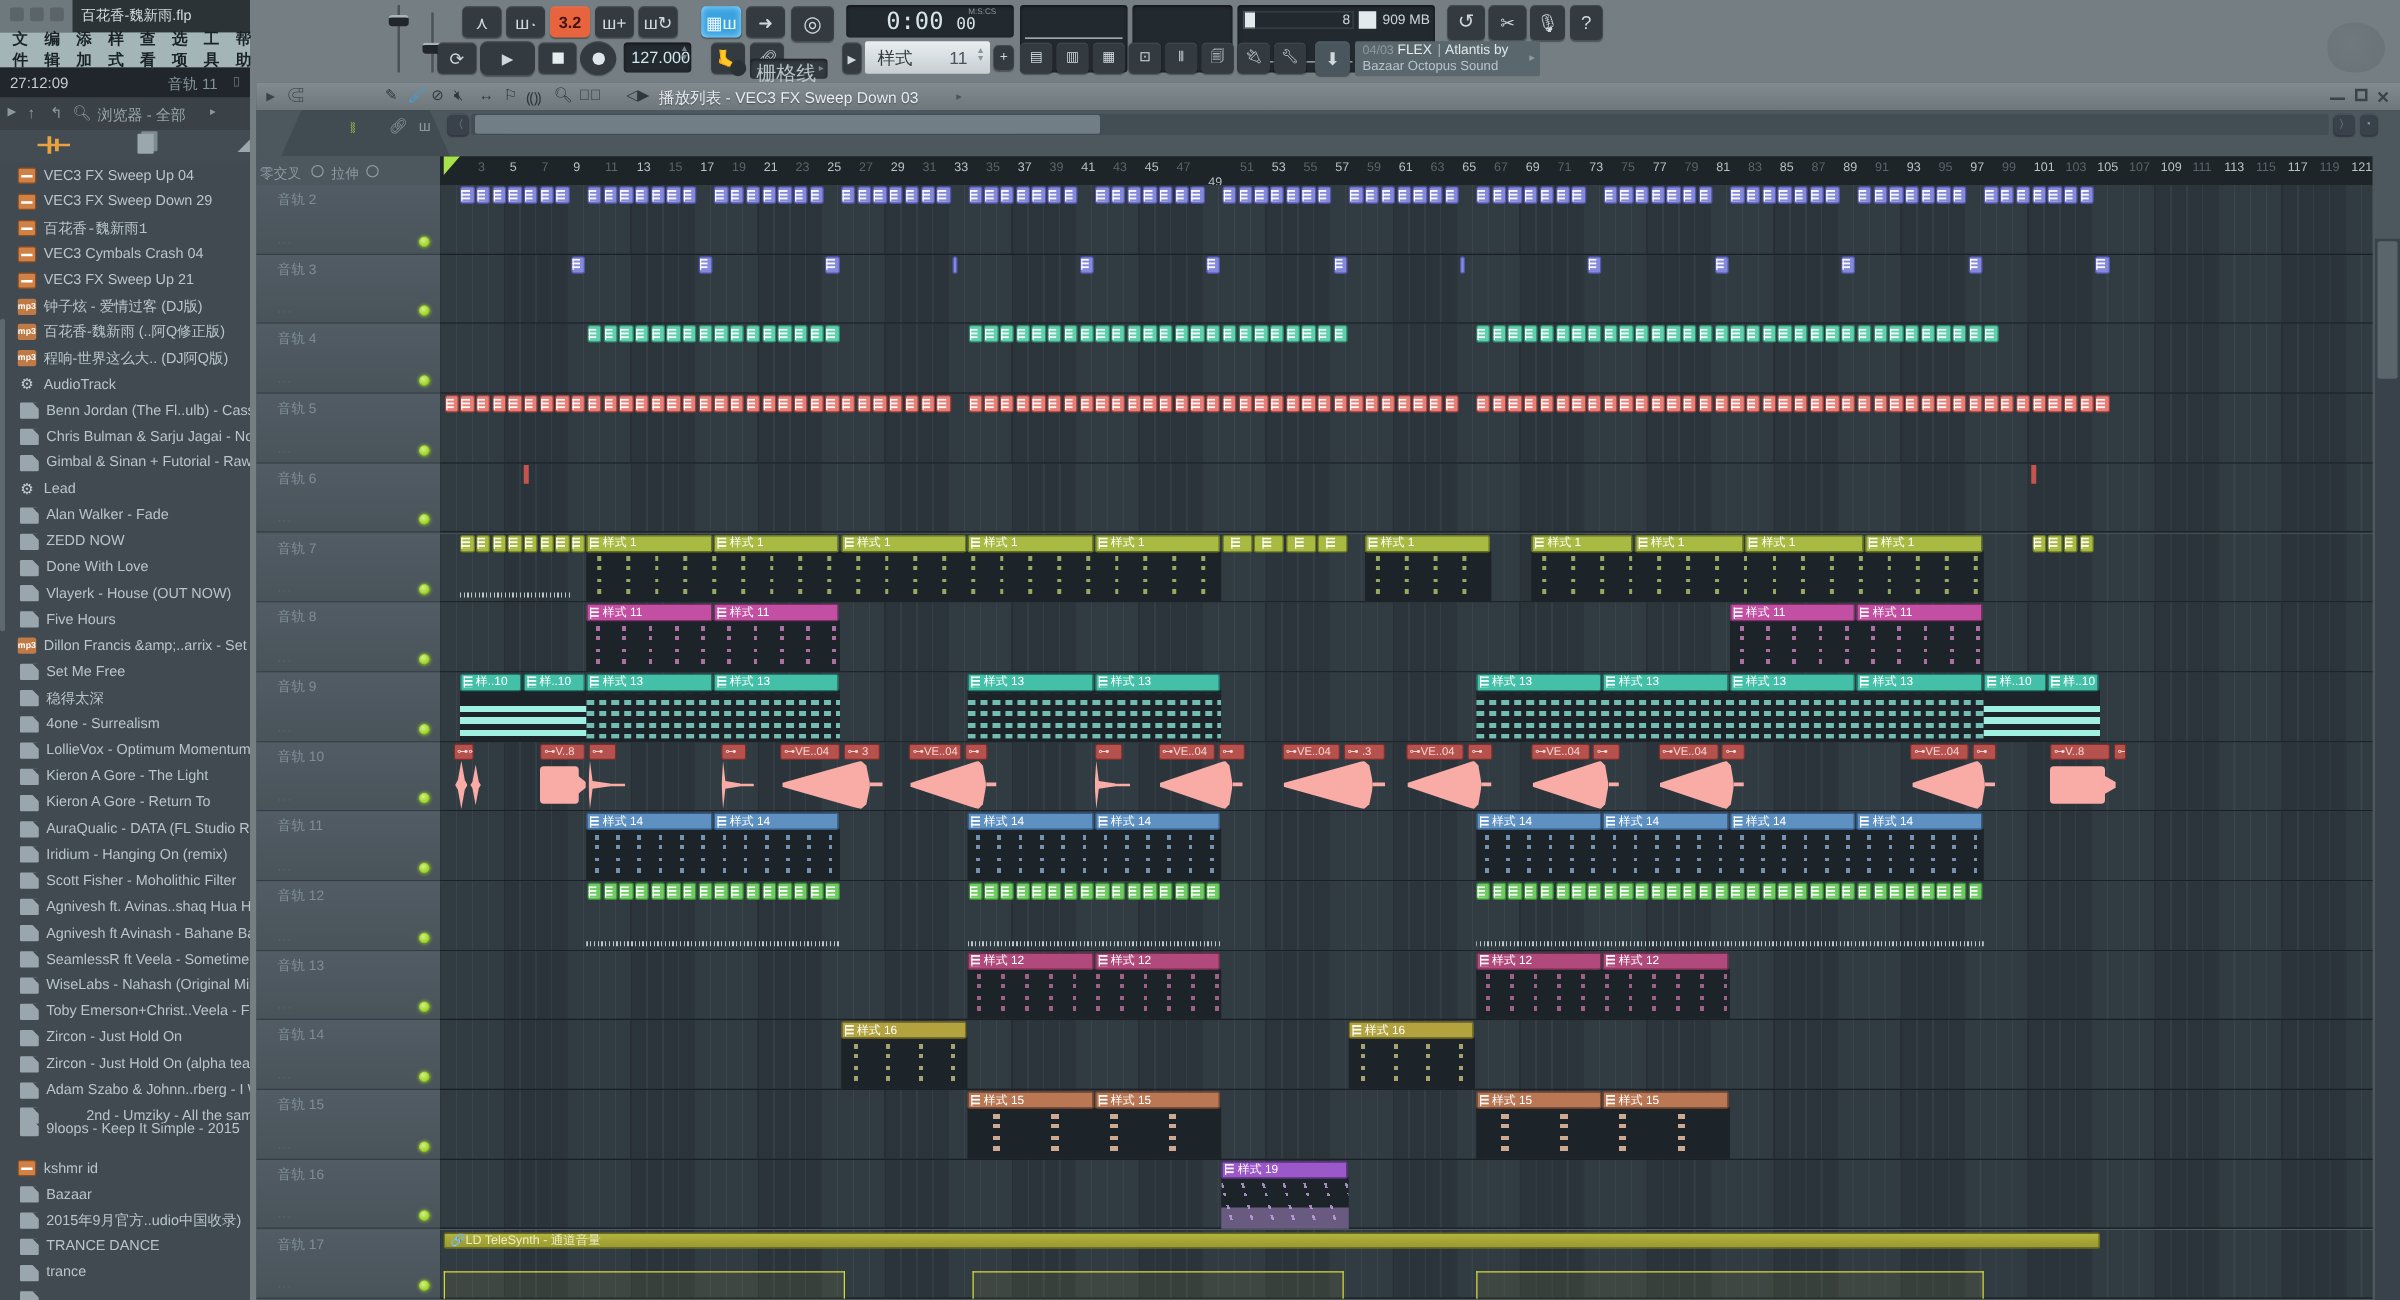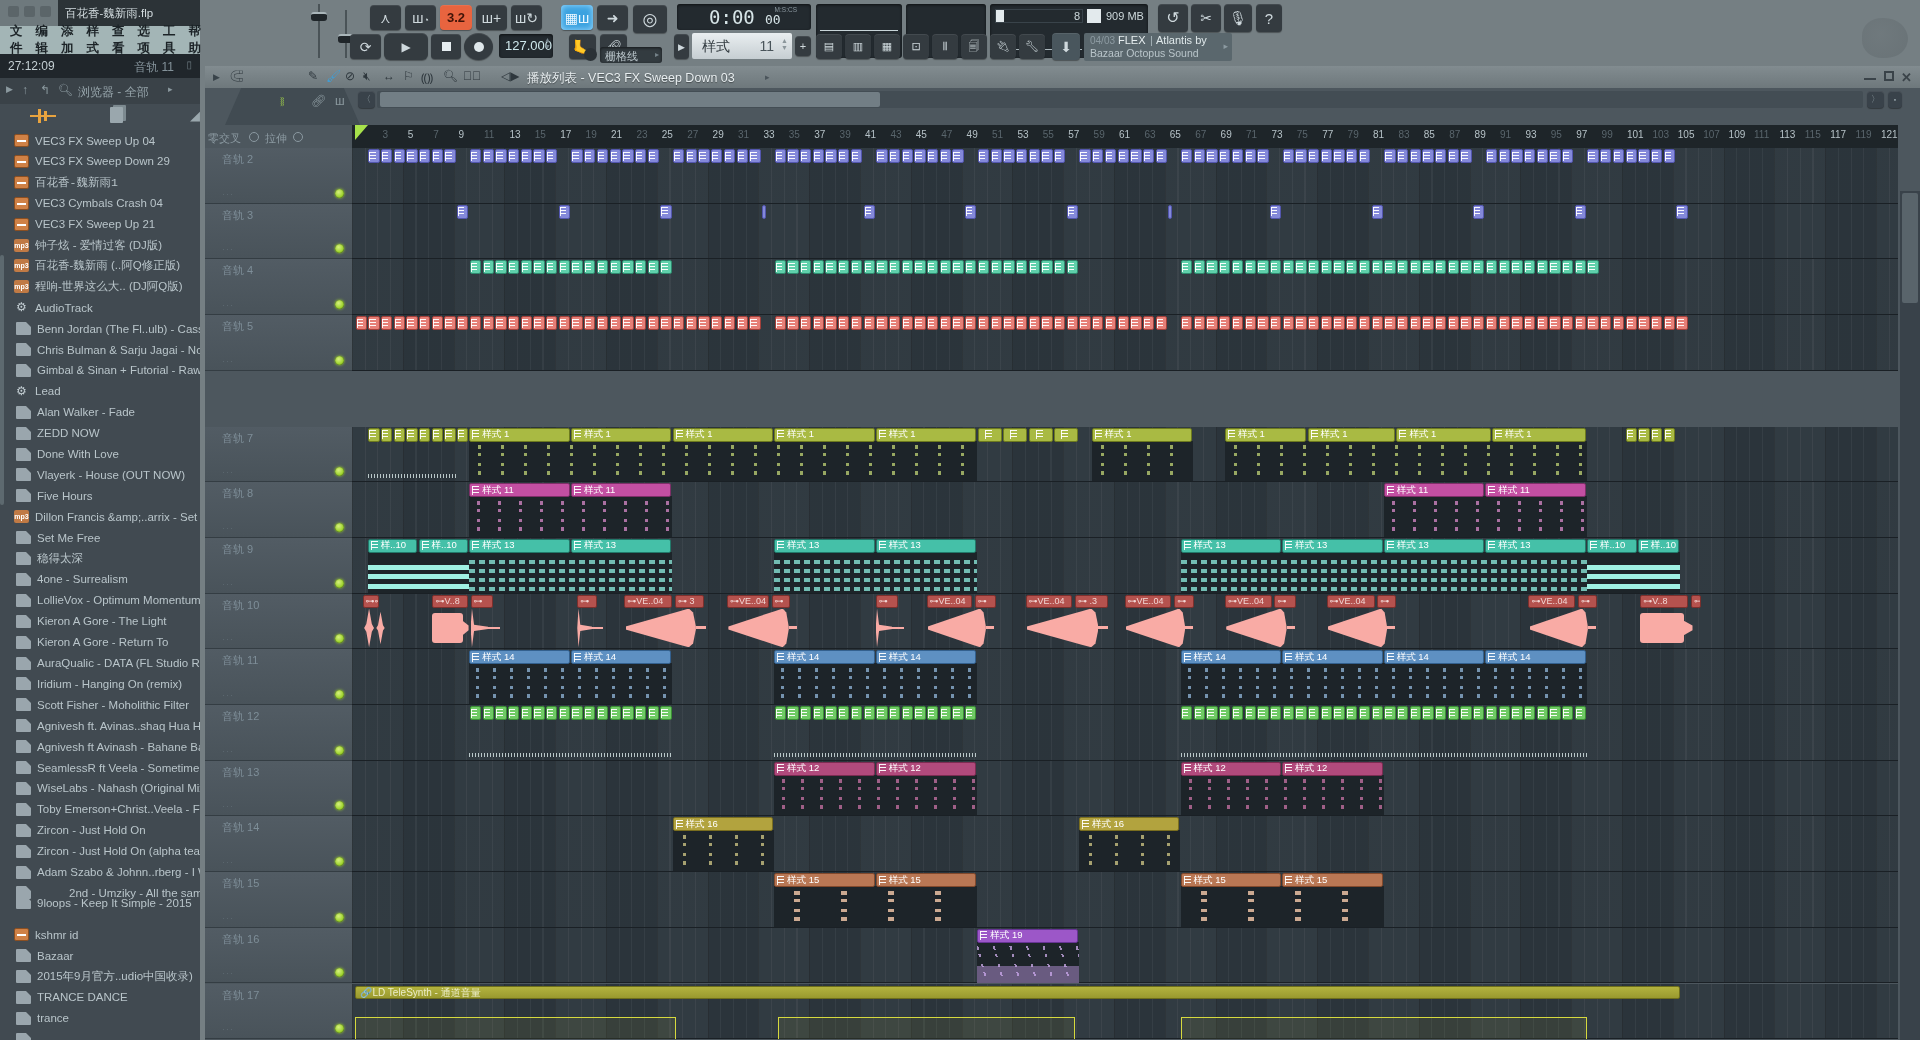--- a/index.html
+++ b/index.html
@@ -335,21 +335,21 @@
     <div class="btn" style="left:569px;top:34px;width:27px;height:25px;">
         <span class="icn">🦶</span>
       </div>
     <div class="btn" style="left:600px;top:34px;width:27px;height:25px;">
         <span class="icn">🔗︎</span>
       </div>
     <span class="abs" style="left:641px;top:46px;color:#4d5458;font-size:9px;">▼</span>
 
     <div class="abs" style="left:584px;top:48px;width:13px;height:13px;border-radius:50%;background:#2b3237;"></div>
     <div class="panel-dark" style="left:600px;top:47px;width:62px;height:16px;background:#333b40;">
-      <span class="abs" style="left:5px;top:2px;color:#b9c4c9;font-size:11px;">栅格线</span>
+      <span class="abs" style="left:5px;top:2px;color:#b9c4c9;font-size:16px;">栅格线</span>
       <span class="abs" style="right:3px;top:3px;color:#76838a;font-size:8px;">▸</span>
     </div>
 
     <div class="btn" style="left:674px;top:34px;width:15px;height:25px;">
         <span style="font-size:9px;">▶</span>
       </div>
     <div class="abs" style="left:692px;top:33px;width:100px;height:26px;background:linear-gradient(#e9eef0,#c6ced2);border-radius:2px;">
       <span class="abs" style="left:10px;top:5px;color:#333c41;font-size:14px;">样式</span>
       <span class="abs" style="right:18px;top:5px;color:#49545a;font-size:14px;">11</span>
       <span class="abs" style="right:4px;top:4px;color:#8b969b;font-size:7px;">▲<br>▼</span>
@@ -496,21 +496,21 @@
           <span class="rnum" style="left: 360.6px;">29</span>
           <span class="rnum faint" style="left: 386px;">31</span>
           <span class="rnum" style="left: 411.4px;">33</span>
           <span class="rnum faint" style="left: 436.8px;">35</span>
           <span class="rnum" style="left: 462.2px;">37</span>
           <span class="rnum faint" style="left: 487.6px;">39</span>
           <span class="rnum" style="left: 513px;">41</span>
           <span class="rnum faint" style="left: 538.4px;">43</span>
           <span class="rnum" style="left: 563.8px;">45</span>
           <span class="rnum faint" style="left: 589.2px;">47</span>
-          <span class="rnum" style="left: 614.6px;">49</span>
+          <span class="rnum" style="left: 614.6px; margin-top: 12px;">49</span>
           <span class="rnum faint" style="left: 640px;">51</span>
           <span class="rnum" style="left: 665.4px;">53</span>
           <span class="rnum faint" style="left: 690.8px;">55</span>
           <span class="rnum" style="left: 716.2px;">57</span>
           <span class="rnum faint" style="left: 741.6px;">59</span>
           <span class="rnum" style="left: 767px;">61</span>
           <span class="rnum faint" style="left: 792.4px;">63</span>
           <span class="rnum" style="left: 817.8px;">65</span>
           <span class="rnum faint" style="left: 843.2px;">67</span>
           <span class="rnum" style="left: 868.6px;">69</span>
@@ -1409,20 +1409,31 @@
               <span class="cglyph"></span>
             </div>
             <div class="mini" style="left: 1311.6px; width: 11.4px; background: rgb(230, 127, 119); border: 1px solid rgb(162, 63, 58);">
               <span class="cglyph"></span>
             </div>
             <div class="mini" style="left: 1324.3px; width: 11.4px; background: rgb(230, 127, 119); border: 1px solid rgb(162, 63, 58);">
               <span class="cglyph"></span>
             </div>
           </div>
         </div>
+        <div class="trow" style="top: 222.8px;">
+          <div class="thead">
+            <div class="tname">音轨 6</div>
+            <div class="tdots">···</div>
+            <div class="tled"></div>
+          </div>
+          <div class="lane">
+            <div class="abs" style="left: 66.5px; top: 1px; width: 4px; height: 15px; background: rgb(196, 85, 78);"></div>
+            <div class="abs" style="left: 1273px; top: 1px; width: 4px; height: 15px; background: rgb(196, 85, 78);"></div>
+          </div>
+        </div>
         <div class="trow" style="top: 278.5px;">
           <div class="thead">
             <div class="tname">音轨 7</div>
             <div class="tdots">···</div>
             <div class="tled"></div>
           </div>
           <div class="lane">
             <div class="dark" style="left: 117.3px; top: 14px; width: 508px; height: 40.7px;"></div>
             <div class="dark" style="left: 739.6px; top: 14px; width: 101.6px; height: 40.7px;"></div>
             <div class="dark" style="left: 872.95px; top: 14px; width: 361.95px; height: 40.7px;"></div>

